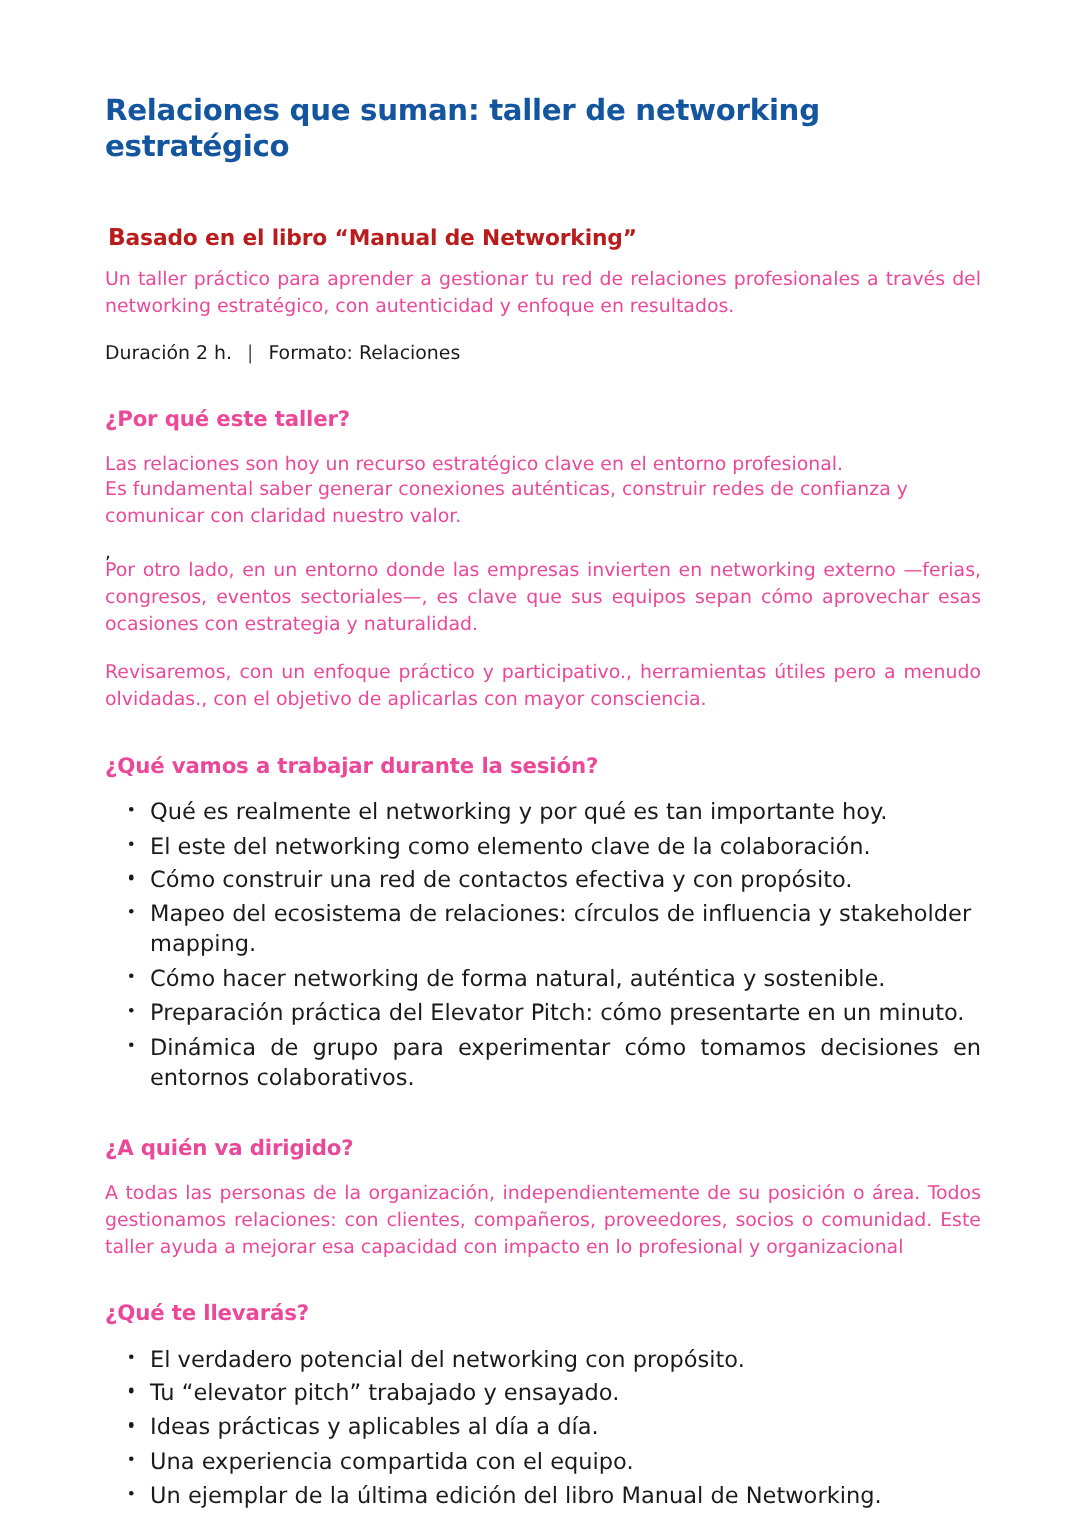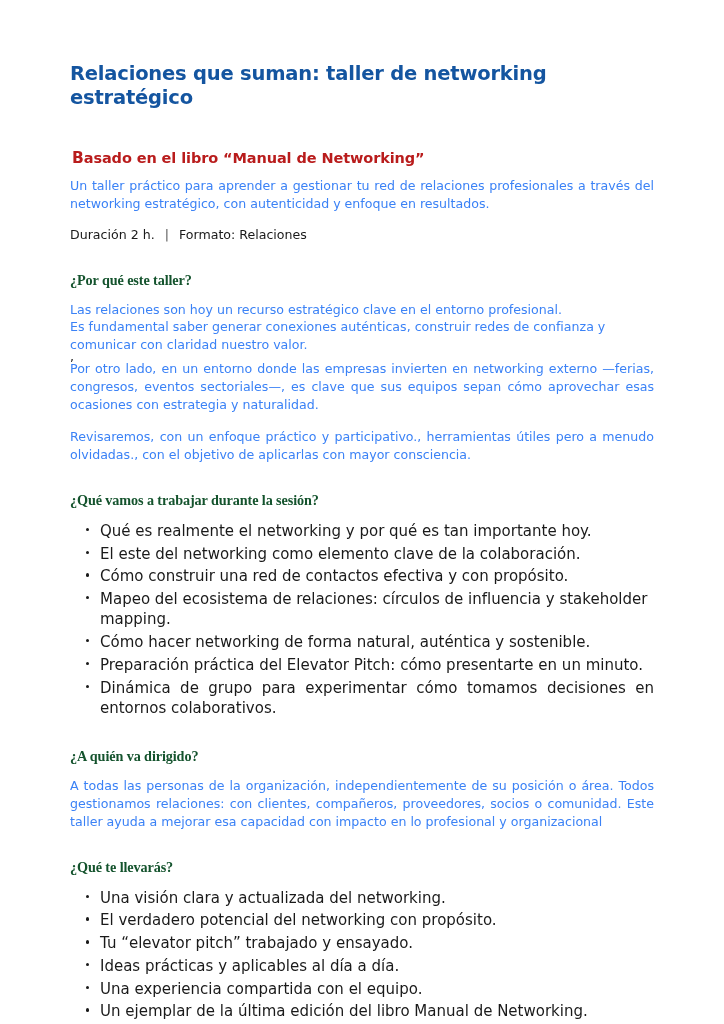--- a/index.html
+++ b/index.html
@@ -37,42 +37,41 @@
     letter-spacing: -0.1px;
   }
   .subtitle .lead-cap {
     font-size: 15.5px;
   }
   p.body-text {
     font-size: 12.6px;
     line-height: 1.42;
     margin: 0 0 14px 0;
     text-align: justify;
-    color: #3b82f6;
+    color: #ec4899;
   }
   p.body-text.nojust {
     text-align: left;
   }
   .meta-line {
     font-size: 12.6px;
     margin: 0 0 30px 0;
     color: #1a1a1a;
   }
   .meta-sep {
     display: inline-block;
     padding: 0 10px;
     color: #555;
   }
   h2.section-heading {
-    color: #14532d;
+    color: #ec4899;
     font-size: 14.2px;
     font-weight: bold;
     margin: 0 0 12px 0;
     letter-spacing: -0.1px;
-    font-family: Liberation Serif, serif;
   }
   .section {
     margin-bottom: 28px;
   }
   ul.bullets {
     margin: 0;
     padding: 0 0 0 30px;
     list-style: none;
   }
   ul.bullets li {
@@ -113,21 +112,21 @@
   </div>
 
   <p class="body-text">Un taller práctico para aprender a gestionar tu red de relaciones profesionales a través del networking estratégico, con autenticidad y enfoque en resultados.</p>
 
   <p class="meta-line">
     <span>Duración 2 h.</span><span class="meta-sep">|</span><span>Formato: Relaciones</span>
   </p>
 
   <div class="section">
     <h2 class="section-heading">¿Por qué este taller?</h2>
-    <p class="body-text nojust" style="white-space: pre-line; margin-bottom: 0;">Las relaciones son hoy un recurso estratégico clave en el entorno profesional.
+    <p class="body-text nojust" style="white-space: pre-line; margin-bottom: 12px;">Las relaciones son hoy un recurso estratégico clave en el entorno profesional.
 Es fundamental saber generar conexiones auténticas, construir redes de confianza y comunicar con claridad nuestro valor.</p>
     <p class="stray-dot">,</p>
     <p class="body-text">Por otro lado,  en un entorno donde las empresas invierten en networking externo —ferias, congresos, eventos sectoriales—, es clave que sus equipos sepan cómo aprovechar esas ocasiones con estrategia y naturalidad.</p>
     <p class="body-text">Revisaremos, con un enfoque práctico y participativo., herramientas útiles pero a menudo olvidadas., con el objetivo de aplicarlas con mayor consciencia.</p>
   </div>
 
   <div class="section" style="margin-top: 16px;">
     <h2 class="section-heading">¿Qué vamos a trabajar durante la sesión?</h2>
     <ul class="bullets">
       <li>Qué es realmente el networking y por qué es tan importante hoy.</li>
@@ -141,21 +140,20 @@
   </div>
 
   <div class="section" style="margin-top: 30px;">
     <h2 class="section-heading">¿A quién va dirigido?</h2>
     <p class="body-text">A todas las personas de la organización, independientemente de su posición o área. Todos gestionamos relaciones: con clientes, compañeros, proveedores, socios o comunidad. Este taller ayuda a mejorar esa capacidad con impacto en lo profesional y organizacional</p>
   </div>
 
   <div class="section" style="margin-top: 18px;">
     <h2 class="section-heading">¿Qué te llevarás?</h2>
     <ul class="bullets">
-      <li>Una visión clara y actualizada del networking.</li>
       <li>El verdadero potencial del networking con propósito.</li>
       <li>Tu “elevator pitch” trabajado y ensayado.</li>
       <li>Ideas prácticas y aplicables al día a día.</li>
       <li>Una experiencia compartida con el equipo.</li>
       <li>Un ejemplar de la última edición del libro Manual de Networking.</li>
     </ul>
   </div>
 
 </div>
 

